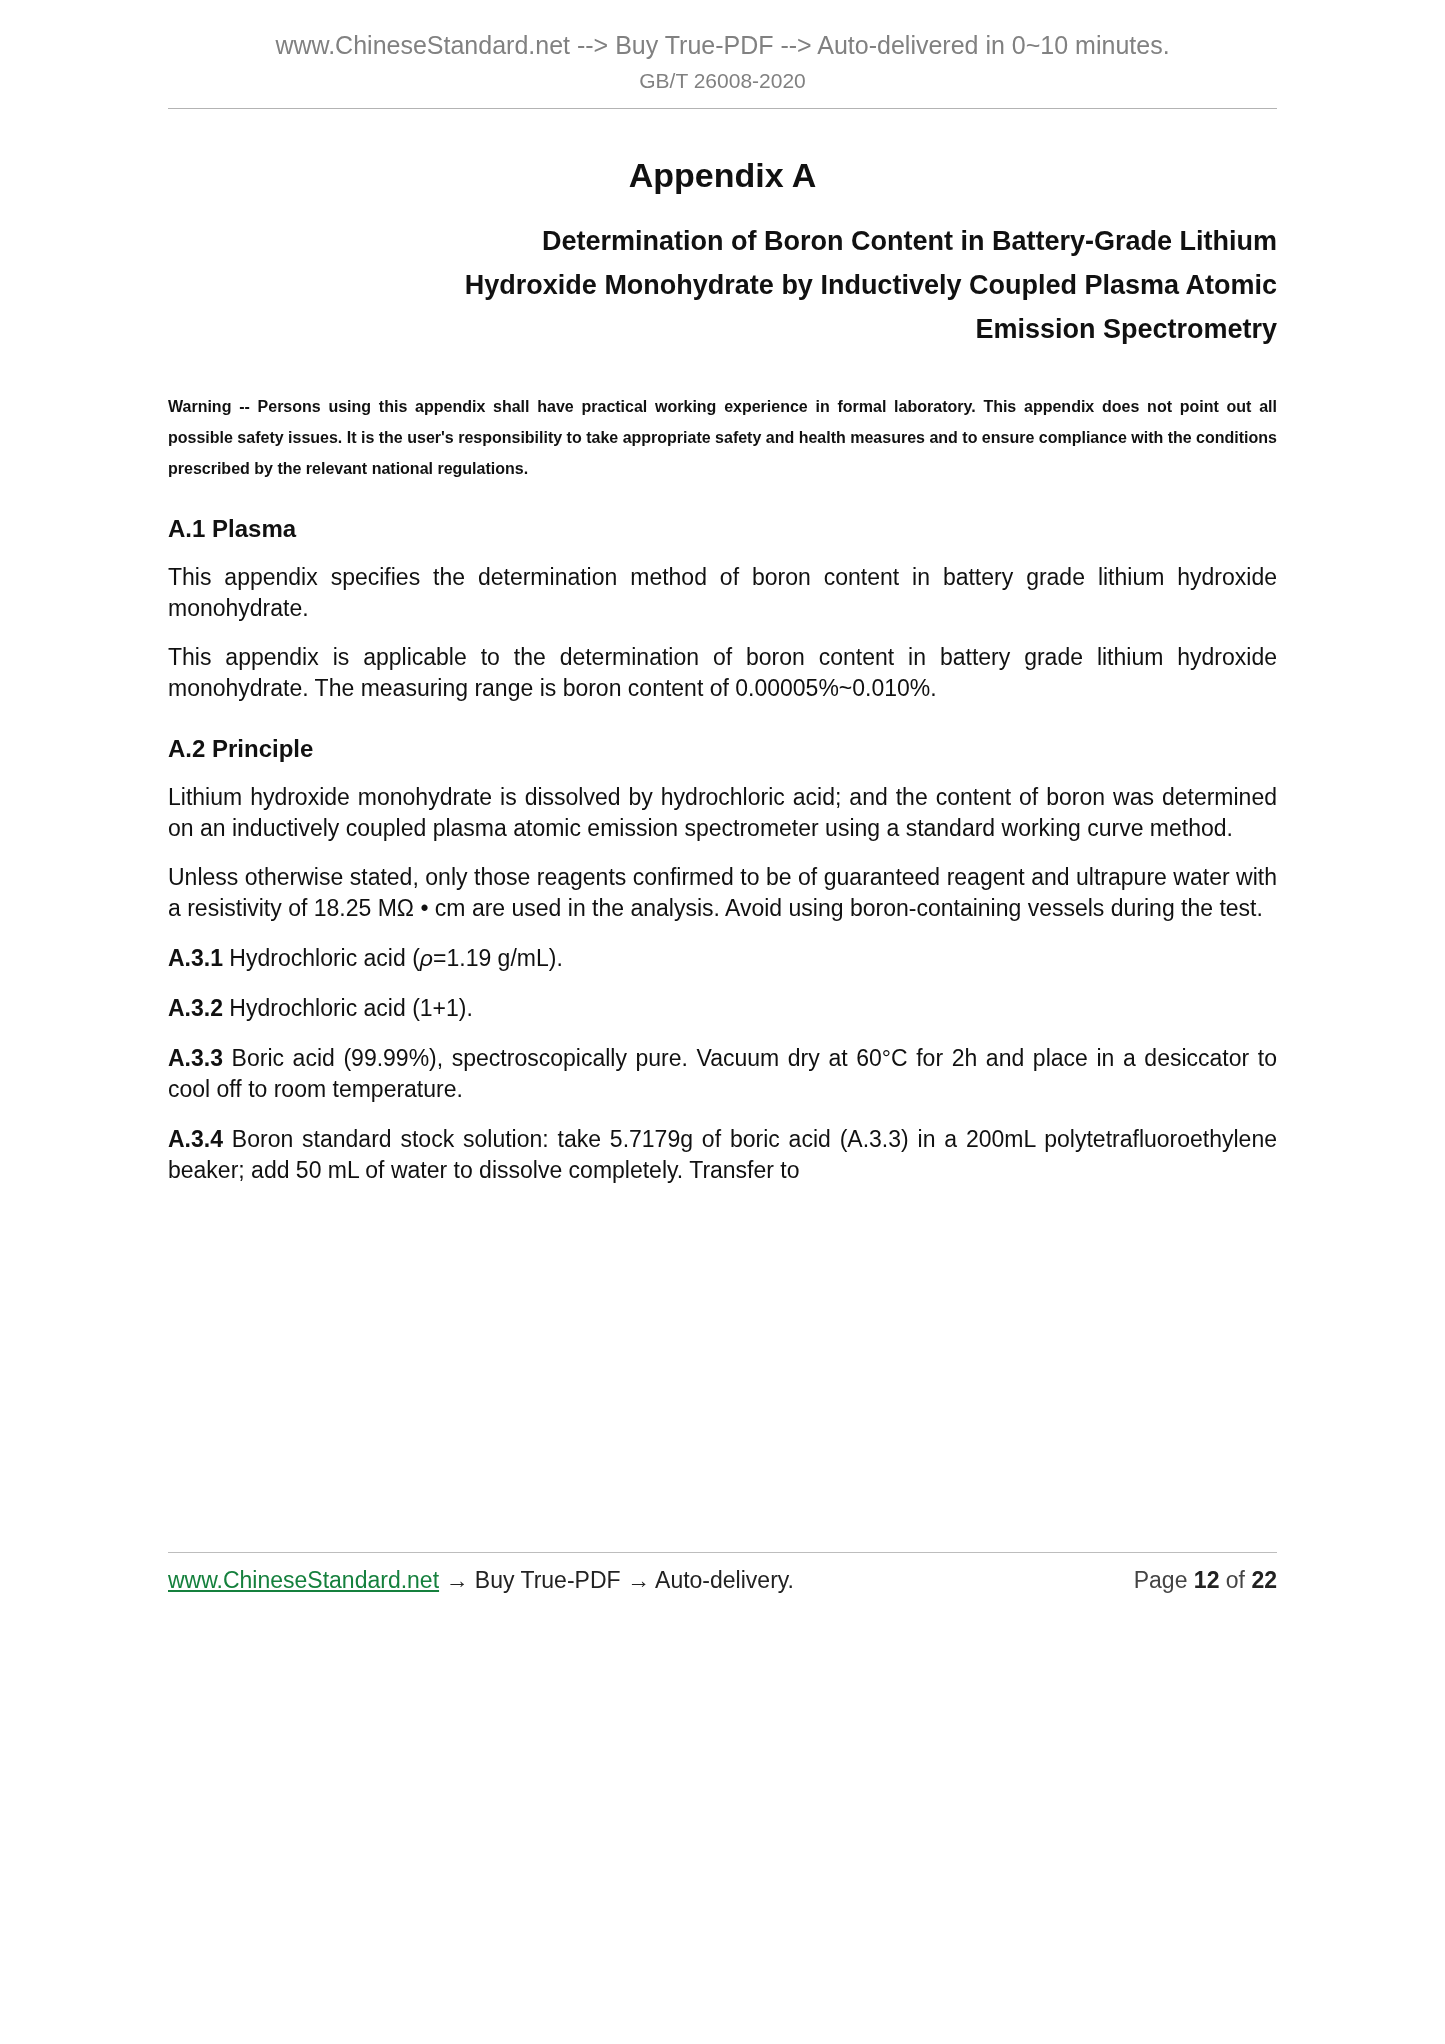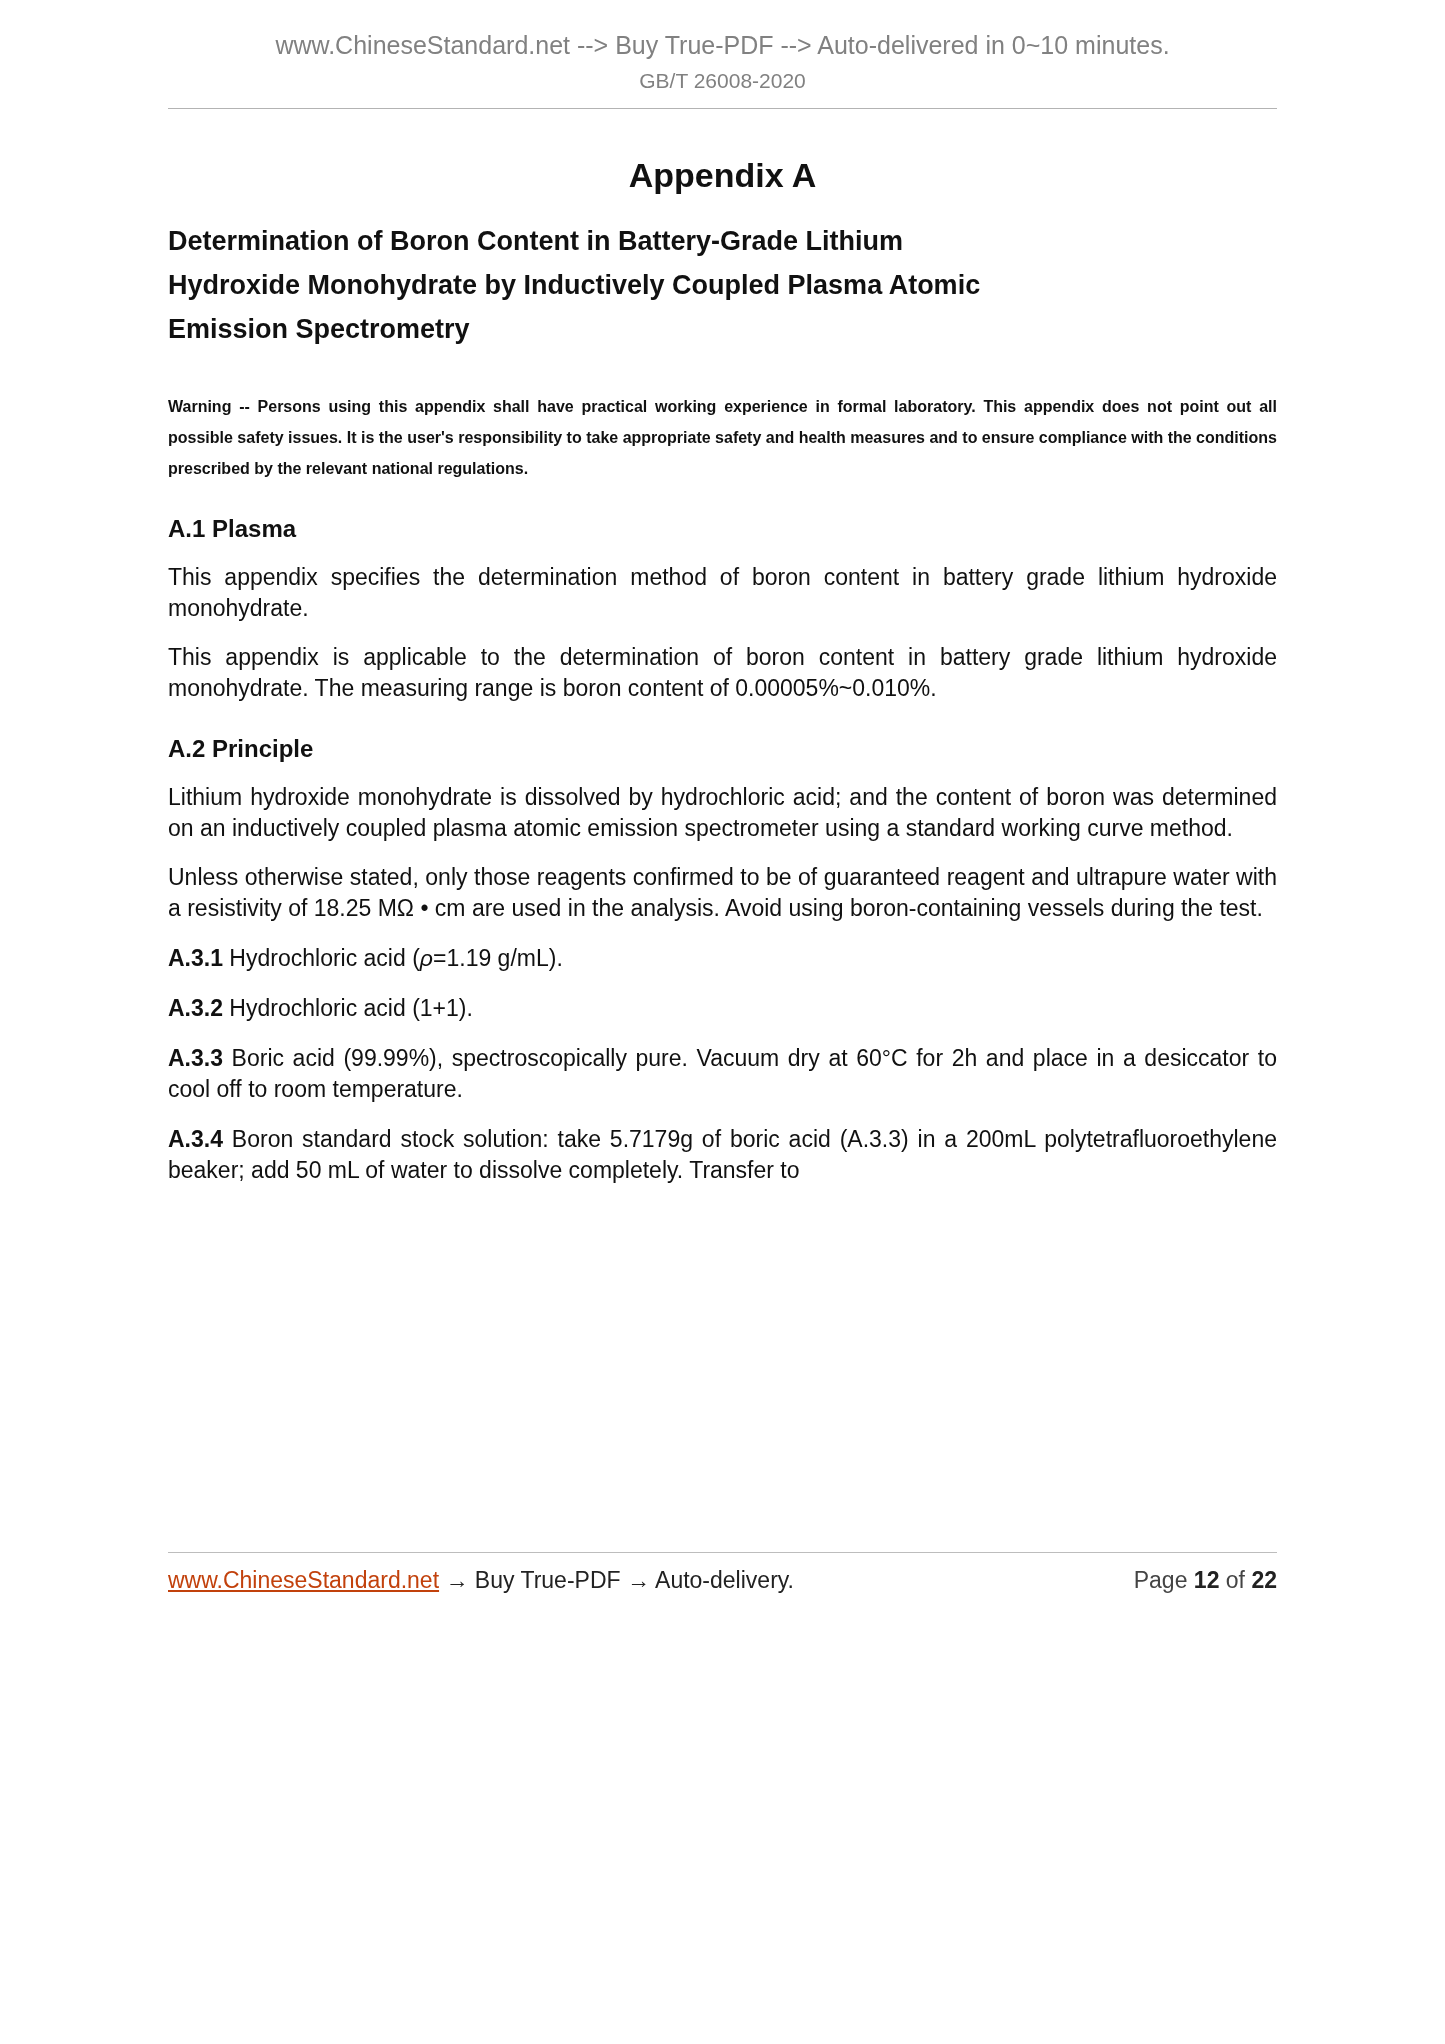--- a/index.html
+++ b/index.html
@@ -26,21 +26,21 @@
   .rule {
     border: none;
     border-top: 1px solid #b3b3b3;
     height: 0;
     margin-top: 14px;
   }
 
   
   .appendix-title { font-size: 34px; line-height: 40px; font-weight: bold; text-align: center; margin-top: 46px; }
   .normative     { font-size: 30px; line-height: 36px; font-weight: bold; text-align: center; margin-top: 28px; }
-  .subtitle      { font-size: 27px; line-height: 44px; font-weight: bold; text-align: left; margin-top: 24px; }
+  .subtitle      { font-size: 27px; line-height: 44px; font-weight: bold; text-align: right; margin-top: 24px; }
 
   
   .warning {
     margin-top: 40px;
     font-size: 16px;
     line-height: 31px;
     font-weight: bold;
     text-align: justify;
   }
   .section-heading {
@@ -73,21 +73,21 @@
   }
   .footer-rule { border: none; border-top: 1px solid #bdbdbd; height: 0; }
   .footer-row {
     margin-top: 14px;
     display: flex;
     justify-content: space-between;
     align-items: baseline;
     font-size: 23px;
     color: #222222;
   }
-  .site-link { color: #c2410c; text-decoration: underline; cursor: pointer; }
+  .site-link { color: #15803d; text-decoration: underline; cursor: pointer; }
   .footer-right b { font-weight: bold; }
   .footer-right span { color: #444444; }
 </style>
 </head>
 <body>
 
 <div class="page">
   <div class="inner">
 
     <header class="doc-header">

